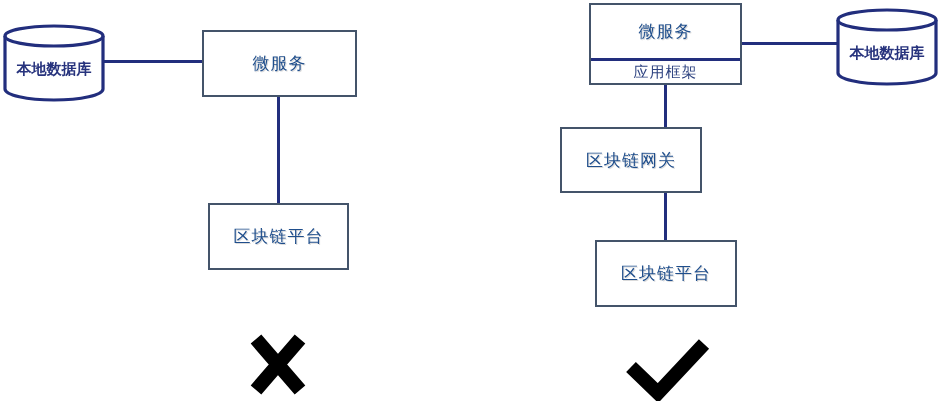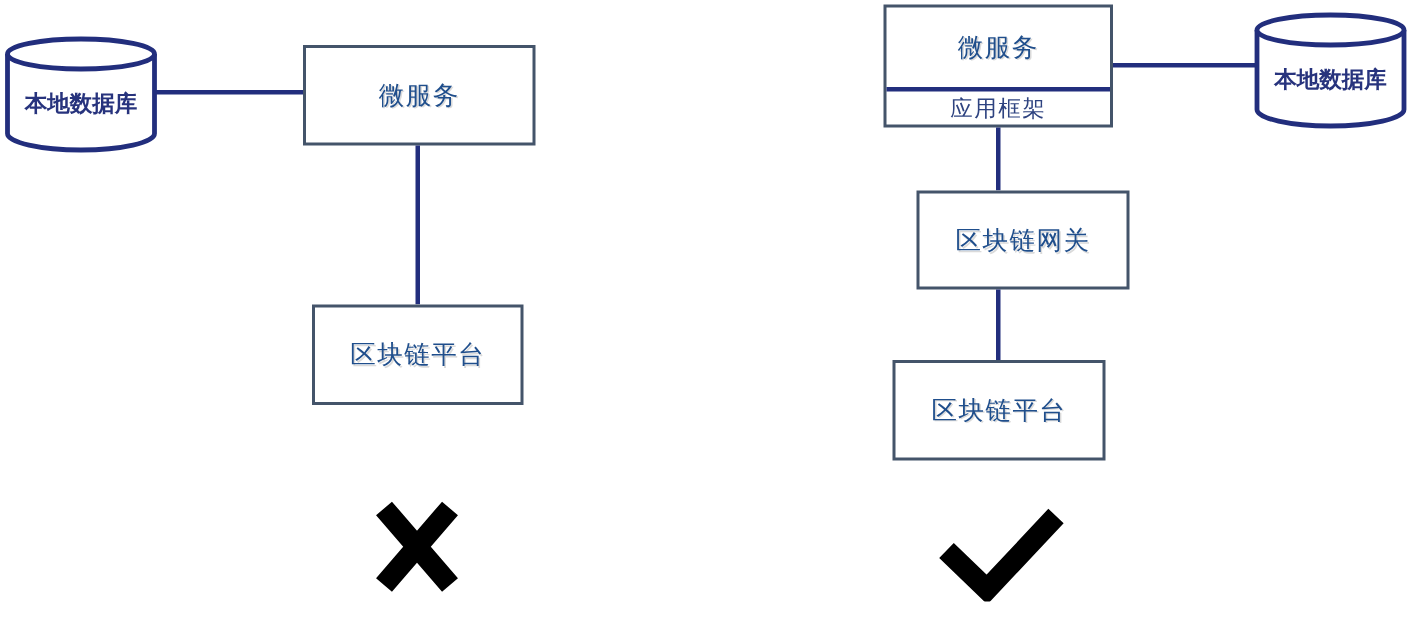--- a/index.html
+++ b/index.html
@@ -100,21 +100,21 @@
   <div class="cyl" style="left:836px;top:8px;width:102px;height:78px;">
     <svg width="102" height="78" viewBox="0 0 102 78">
       <path d="M2 12 v53 c0 6 21.9 11 49 11 s49 -5 49 -11 v-53" fill="#ffffff" stroke="#222E7D" stroke-width="3.2"></path>
       <ellipse cx="51" cy="12" rx="49" ry="10" fill="#ffffff" stroke="#222E7D" stroke-width="3.2"></ellipse>
     </svg>
     <div class="cyl-label">本地数据库</div>
   </div>
 
   <div class="v-line" style="left:664px;top:85px;height:42px;"></div>
 
-  <div class="node-box" style="left:611px;top:127px;width:142px;height:66px;">
+  <div class="node-box" style="left:560px;top:127px;width:142px;height:66px;">
     <span class="node-label">区块链网关</span>
   </div>
 
   <div class="v-line" style="left:664px;top:193px;height:47px;"></div>
 
   <div class="node-box" style="left:595px;top:240px;width:142px;height:67px;">
     <span class="node-label">区块链平台</span>
   </div>
 
   <div class="verdict" style="left:623px;top:336px;">

